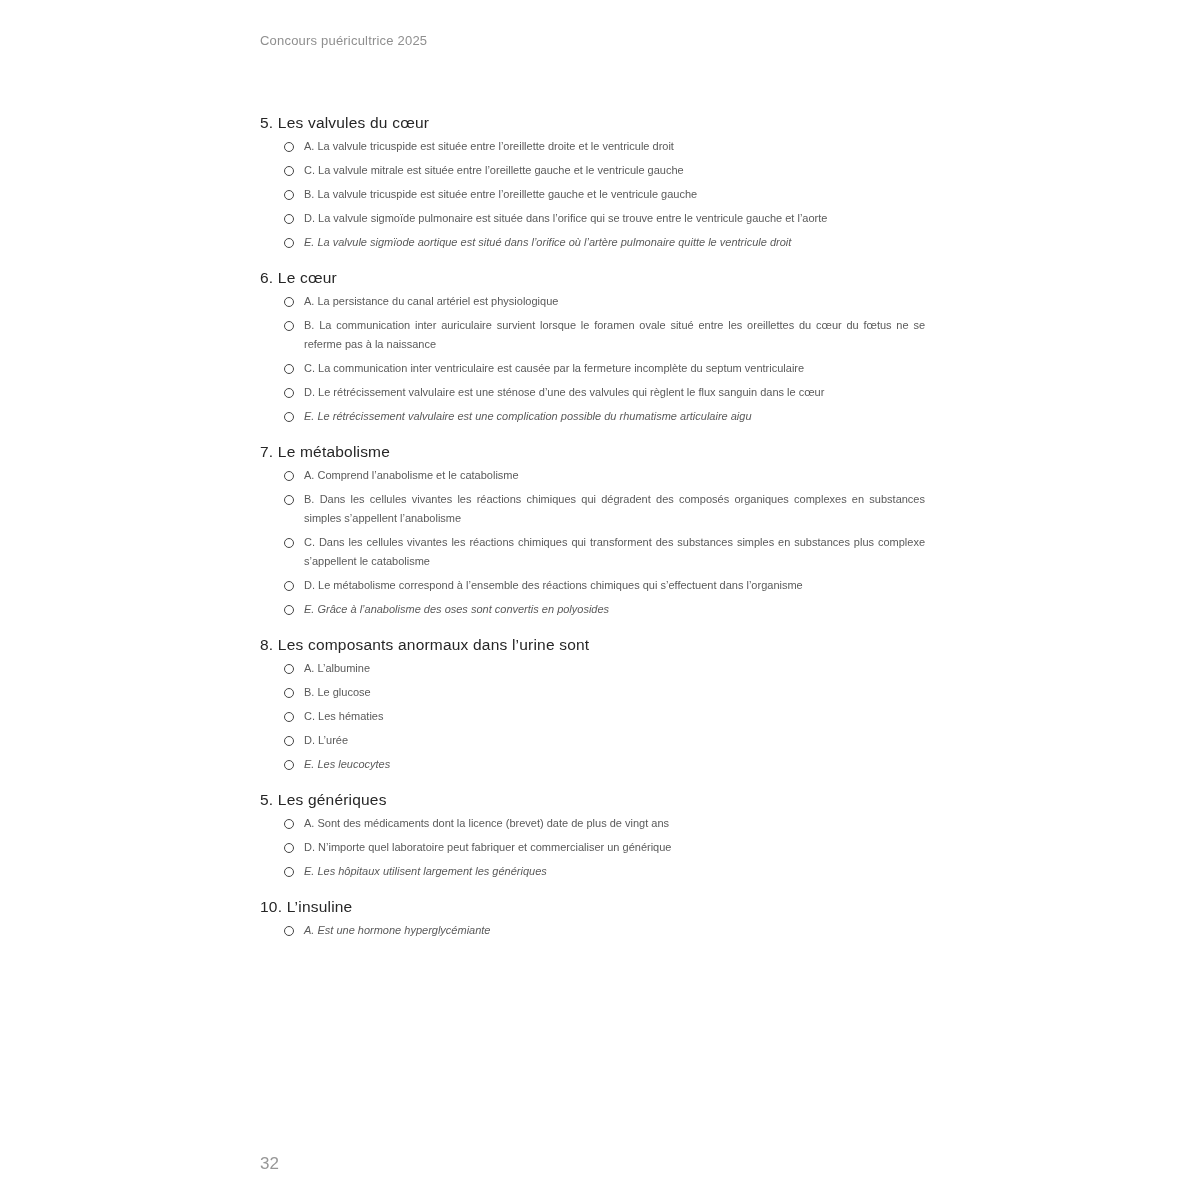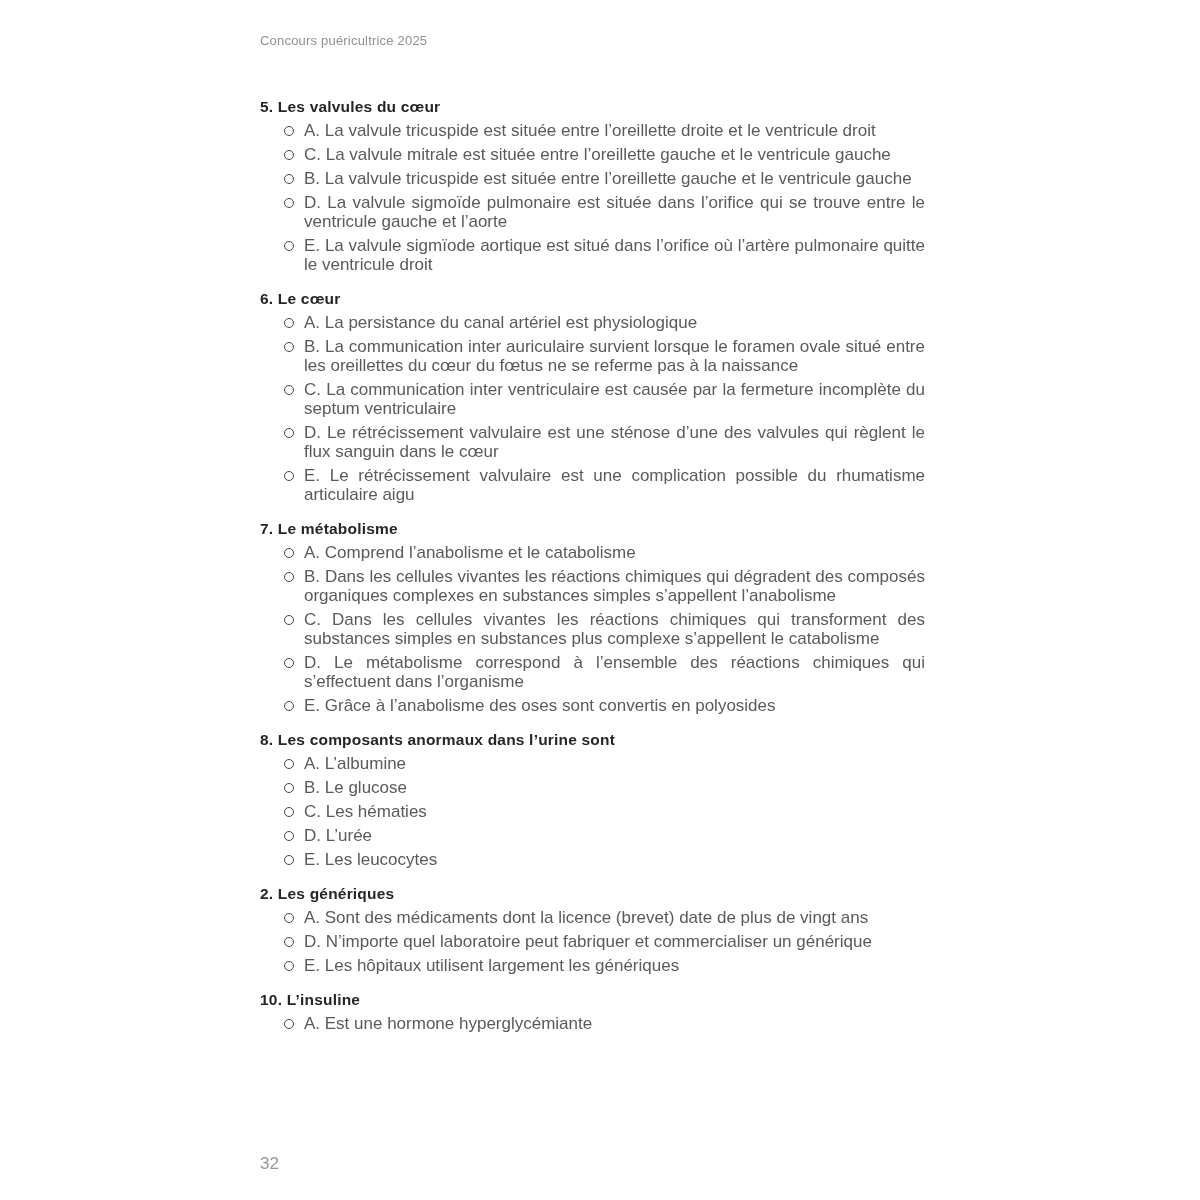--- a/index.html
+++ b/index.html
@@ -28,41 +28,41 @@
   }
   .questions {
     position: absolute;
     top: 97px;
     left: 260px;
     width: 665px;
   }
   .question { margin: 0; }
   .question + .question { margin-top: 15px; }
   .q-title {
-    margin: 0 0 5px 0;
+    margin: 16px 0 5px 0;
     font-size: 15.5px;
-    font-weight: bold;
+    font-weight: normal;
     line-height: 19px;
     color: #262626;
     letter-spacing: 0.2px;
   }
   ul.options {
     list-style: none;
     margin: 0;
     padding: 0 0 0 24px;
   }
   li.option {
     display: flex;
     align-items: flex-start;
     margin: 0 0 5px 0;
-    font-size: 17px;
+    font-size: 11px;
     line-height: 19px;
     color: #5a5a5a;
   }
-  li.option:last-child { margin-bottom: 5px; }
+  li.option:last-child { margin-bottom: 5px; font-style: italic; }
   .bullet {
     flex: 0 0 auto;
     width: 10px;
     height: 10px;
     box-sizing: border-box;
     border: 1.7px solid #454545;
     border-radius: 50%;
     margin: 4.5px 10px 0 0;
   }
   .option-text {
@@ -182,21 +182,21 @@
             <span class="bullet"></span>
             <span class="option-text">D. L’urée</span>
           </li>
           <li class="option">
             <span class="bullet"></span>
             <span class="option-text">E. Les leucocytes</span>
           </li>
         </ul>
       </section>
       <section class="question">
-        <h2 class="q-title">2. Les génériques</h2>
+        <h2 class="q-title">5. Les génériques</h2>
         <ul class="options">
           <li class="option">
             <span class="bullet"></span>
             <span class="option-text">A. Sont des médicaments dont la licence (brevet) date de plus de vingt ans</span>
           </li>
           <li class="option">
             <span class="bullet"></span>
             <span class="option-text">D. N’importe quel laboratoire peut fabriquer et commercialiser un générique</span>
           </li>
           <li class="option">

